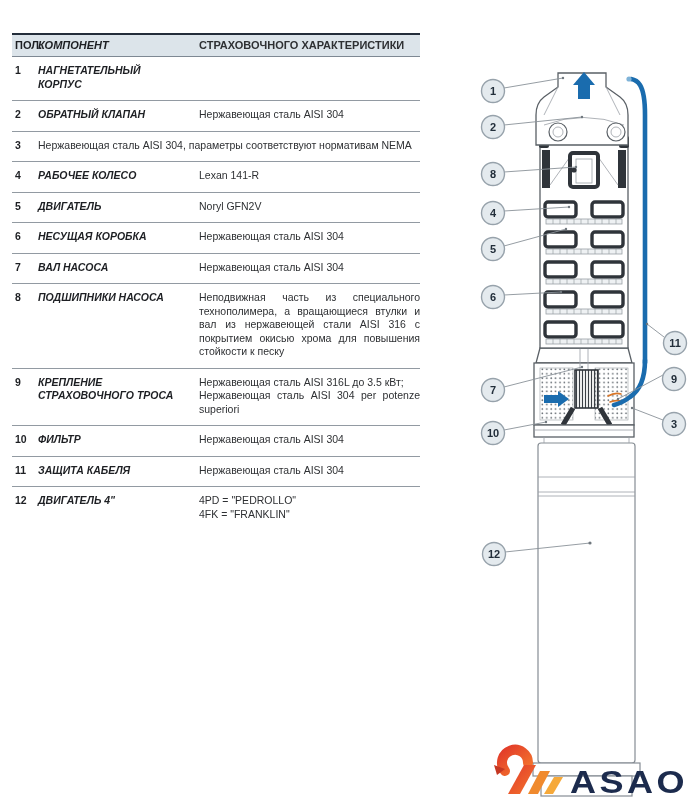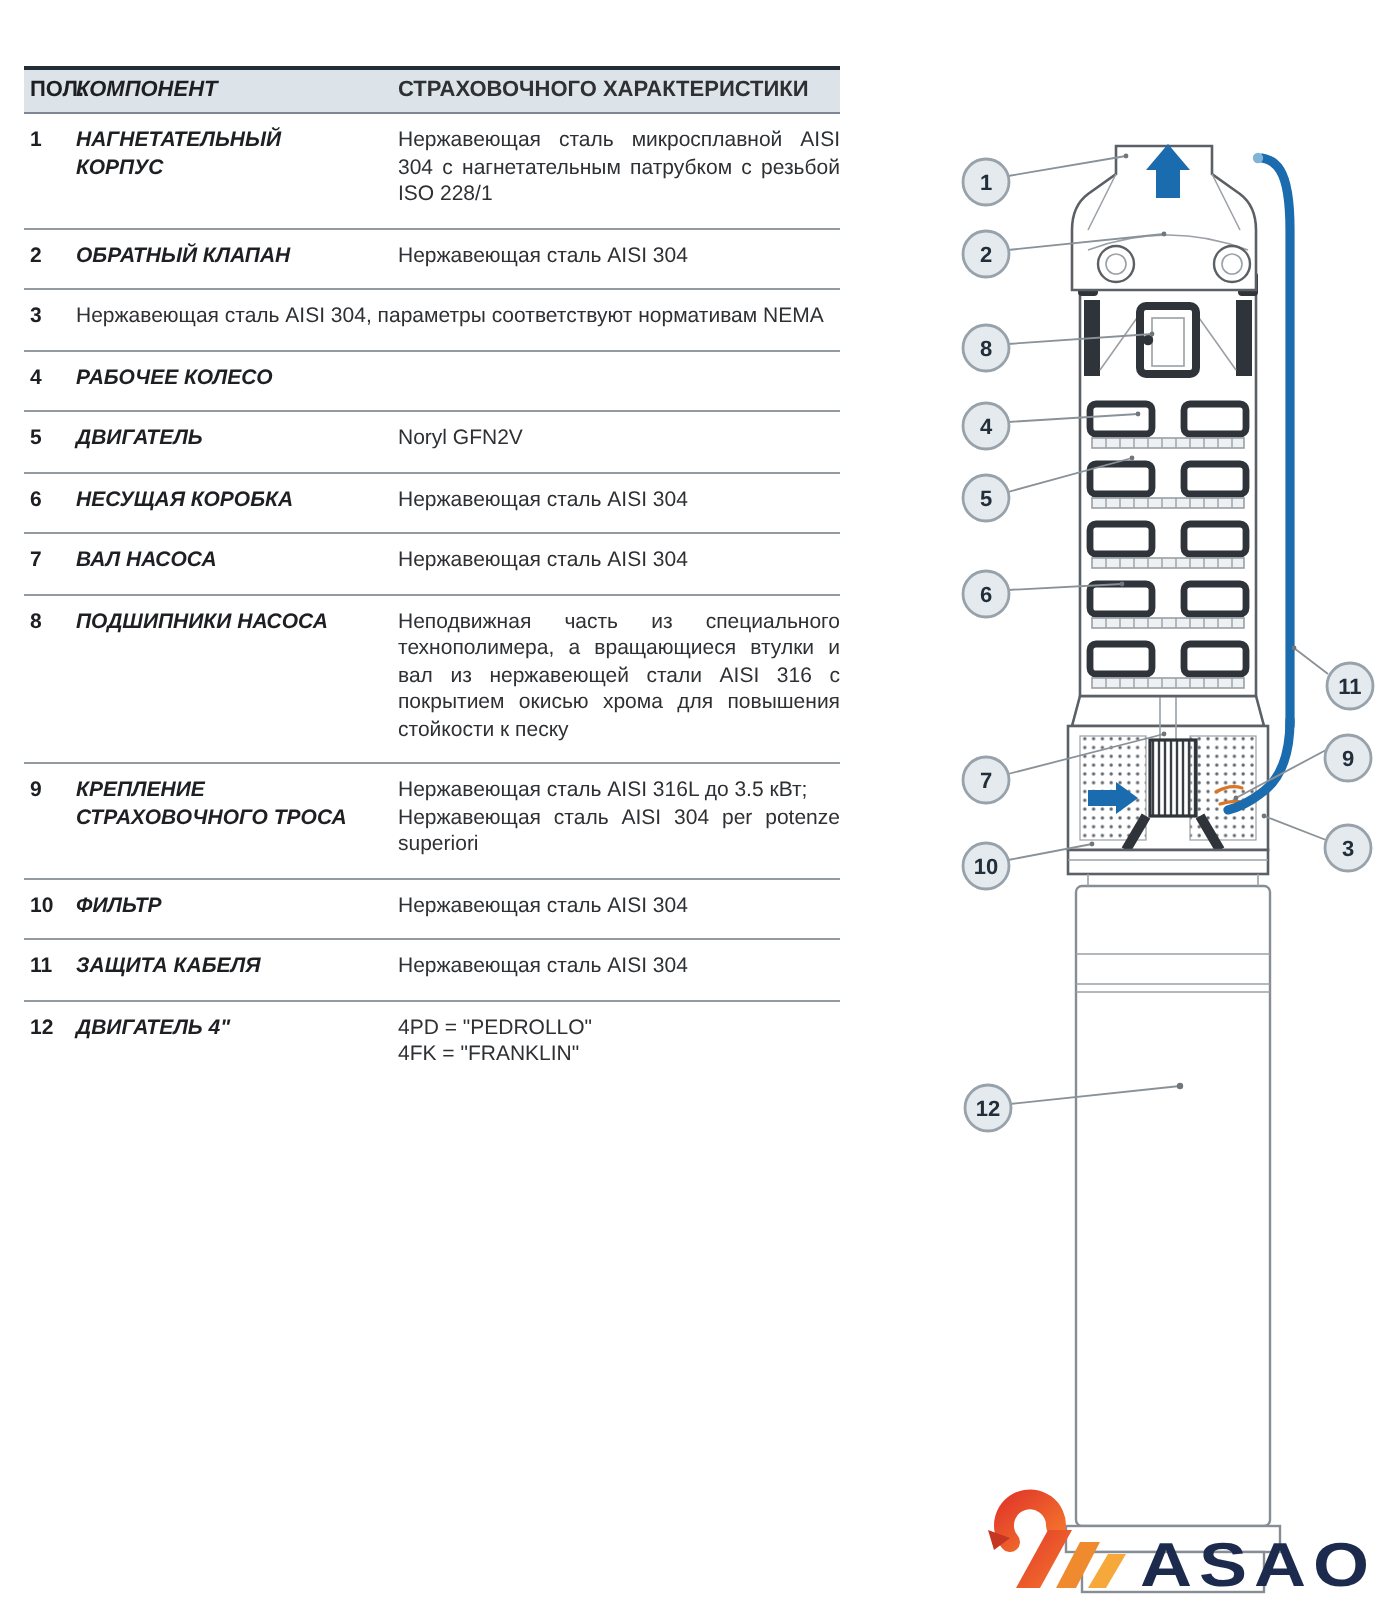--- a/index.html
+++ b/index.html
@@ -72,34 +72,34 @@
   <div class="spec-table">
     <div class="thead">
       <div class="c-pos">ПОЛ.</div>
       <div class="c-comp">КОМПОНЕНТ</div>
       <div class="c-char" style="text-align:left;">СТРАХОВОЧНОГО ХАРАКТЕРИСТИКИ</div>
     </div>
 
     <div class="trow">
       <div class="c-pos">1</div>
       <div class="c-comp">НАГНЕТАТЕЛЬНЫЙ КОРПУС</div>
-      <div class="c-char">Нержавеющая сталь микросплавной AISI 304 с нагнетательным патрубком с резьбой ISO 228/1</div>
     </div>
     <div class="trow">
       <div class="c-pos">2</div>
       <div class="c-comp">ОБРАТНЫЙ КЛАПАН</div>
       <div class="c-char">Нержавеющая сталь AISI 304</div>
     </div>
     <div class="trow">
       <div class="c-pos">3</div>
       <div class="c-char">Нержавеющая сталь AISI 304, параметры соответствуют нормативам NEMA</div>
     </div>
     <div class="trow">
       <div class="c-pos">4</div>
       <div class="c-comp">РАБОЧЕЕ КОЛЕСО</div>
+      <div class="c-char">Lexan 141-R</div>
     </div>
     <div class="trow">
       <div class="c-pos">5</div>
       <div class="c-comp">ДВИГАТЕЛЬ</div>
       <div class="c-char">Noryl GFN2V</div>
     </div>
     <div class="trow">
       <div class="c-pos">6</div>
       <div class="c-comp">НЕСУЩАЯ КОРОБКА</div>
       <div class="c-char">Нержавеющая сталь AISI 304</div>

